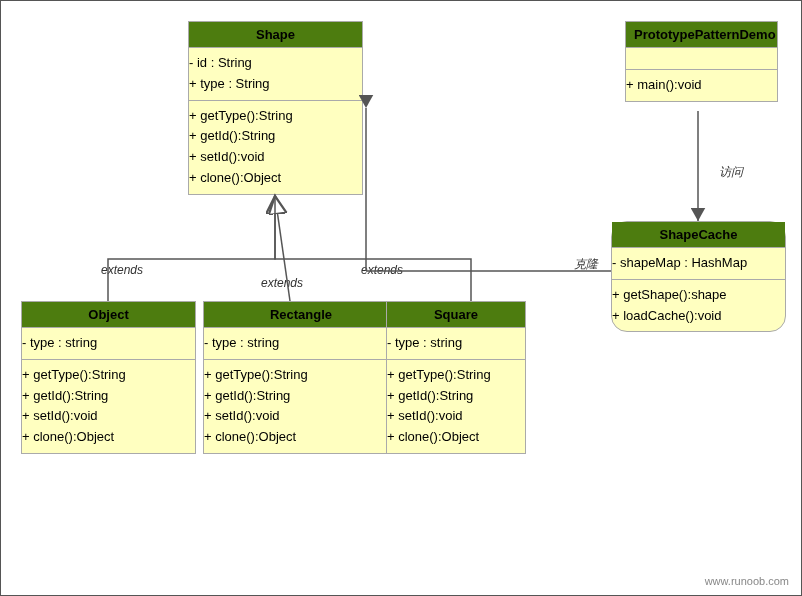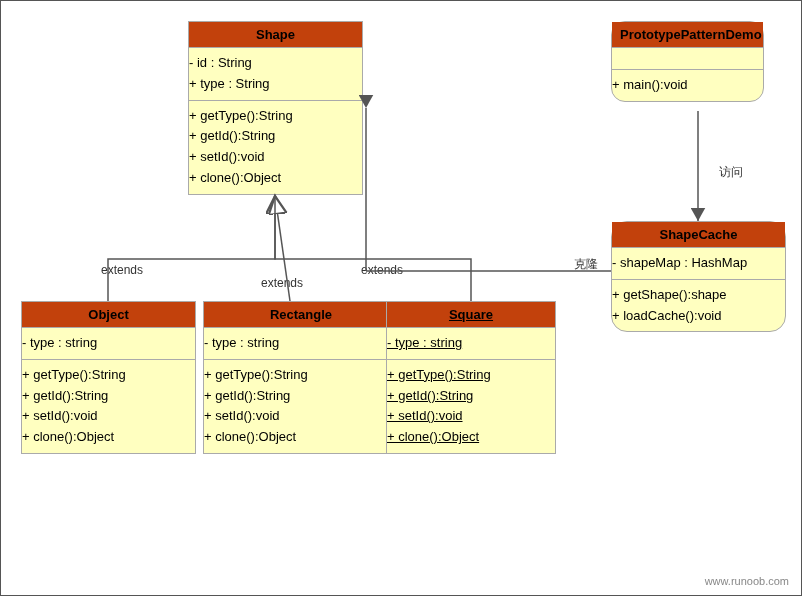--- a/index.html
+++ b/index.html
@@ -17,21 +17,21 @@
       height: 596px;
       background: #fff;
       border: 1px solid #555;
     }
     .uml-box {
       position: absolute;
       background: #ffffc0;
       border: 1.5px solid #aaa;
     }
     .uml-box-header {
-      background: #c2410c;
+      background: #4d7c0f;
       border-bottom: 1.5px solid #aaa;
       text-align: center;
       font-weight: bold;
       padding: 5px 8px;
     }
     .uml-box-section {
       border-bottom: 1.5px solid #aaa;
       padding: 5px 0;
       line-height: 1.6;
     }
@@ -50,20 +50,21 @@
       position: absolute;
       top: 0; left: 0;
       width: 802px;
       height: 596px;
       pointer-events: none;
     }
     .label-text {
       position: absolute;
       font-size: 12px;
       color: #333;
+      font-style: italic;
     }
   </style>
 </head>
 <body>
 
 <div class="diagram-container">
 
   <div class="uml-box" style="left: 187px; top: 20px; width: 175px;">
     <div class="uml-box-header">Shape</div>
     <div class="uml-box-section" style="white-space:pre-line;">- id : String
@@ -85,30 +86,30 @@
 
   <div class="uml-box" style="left: 202px; top: 300px; width: 196px;">
     <div class="uml-box-header">Rectangle</div>
     <div class="uml-box-section" style="white-space:pre-line;">- type : string</div>
     <div class="uml-box-section" style="white-space:pre-line;">+ getType():String
 + getId():String
 + setId():void
 + clone():Object</div>
   </div>
 
-  <div class="uml-box" style="left: 385px; top: 300px; width: 170px; text-decoration: underline;">
+  <div class="uml-box" style="left: 385px; top: 300px; width: 140px;">
     <div class="uml-box-header">Square</div>
     <div class="uml-box-section" style="white-space:pre-line;">- type : string</div>
     <div class="uml-box-section" style="white-space:pre-line;">+ getType():String
 + getId():String
 + setId():void
 + clone():Object</div>
   </div>
 
-  <div class="uml-box" style="left: 610px; top: 20px; width: 153px; border-radius: 14px;">
+  <div class="uml-box" style="left: 624px; top: 20px; width: 153px;">
     <div class="uml-box-header">PrototypePatternDemo</div>
     <div class="uml-box-section" style="min-height:22px;"></div>
     <div class="uml-box-section" style="white-space:pre-line;">+ main():void</div>
   </div>
 
   <div class="uml-box" style="left: 610px; top: 220px; width: 175px; border-radius: 16px;">
     <div class="uml-box-header">ShapeCache</div>
     <div class="uml-box-section" style="white-space:pre-line;">- shapeMap : HashMap</div>
     <div class="uml-box-section" style="white-space:pre-line;">+ getShape():shape
 + loadCache():void</div>

